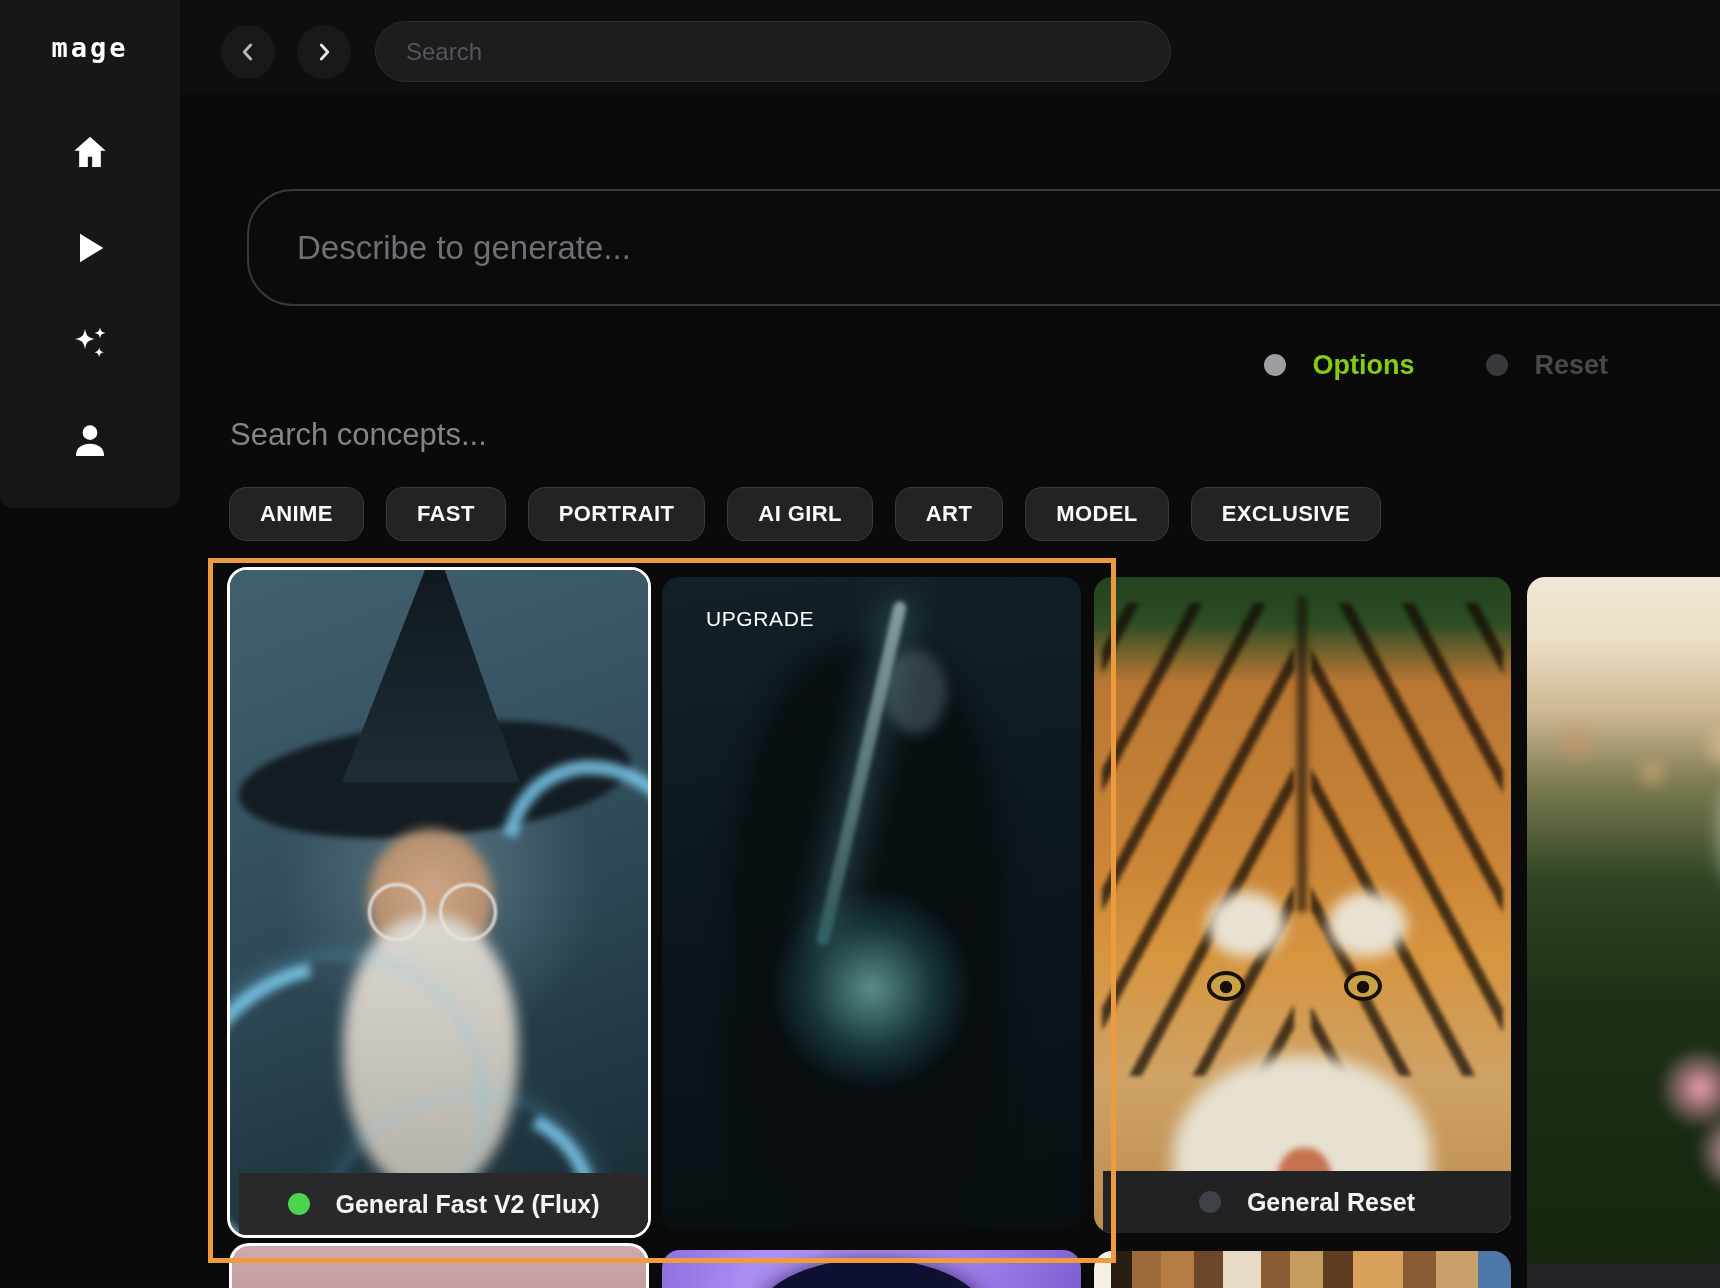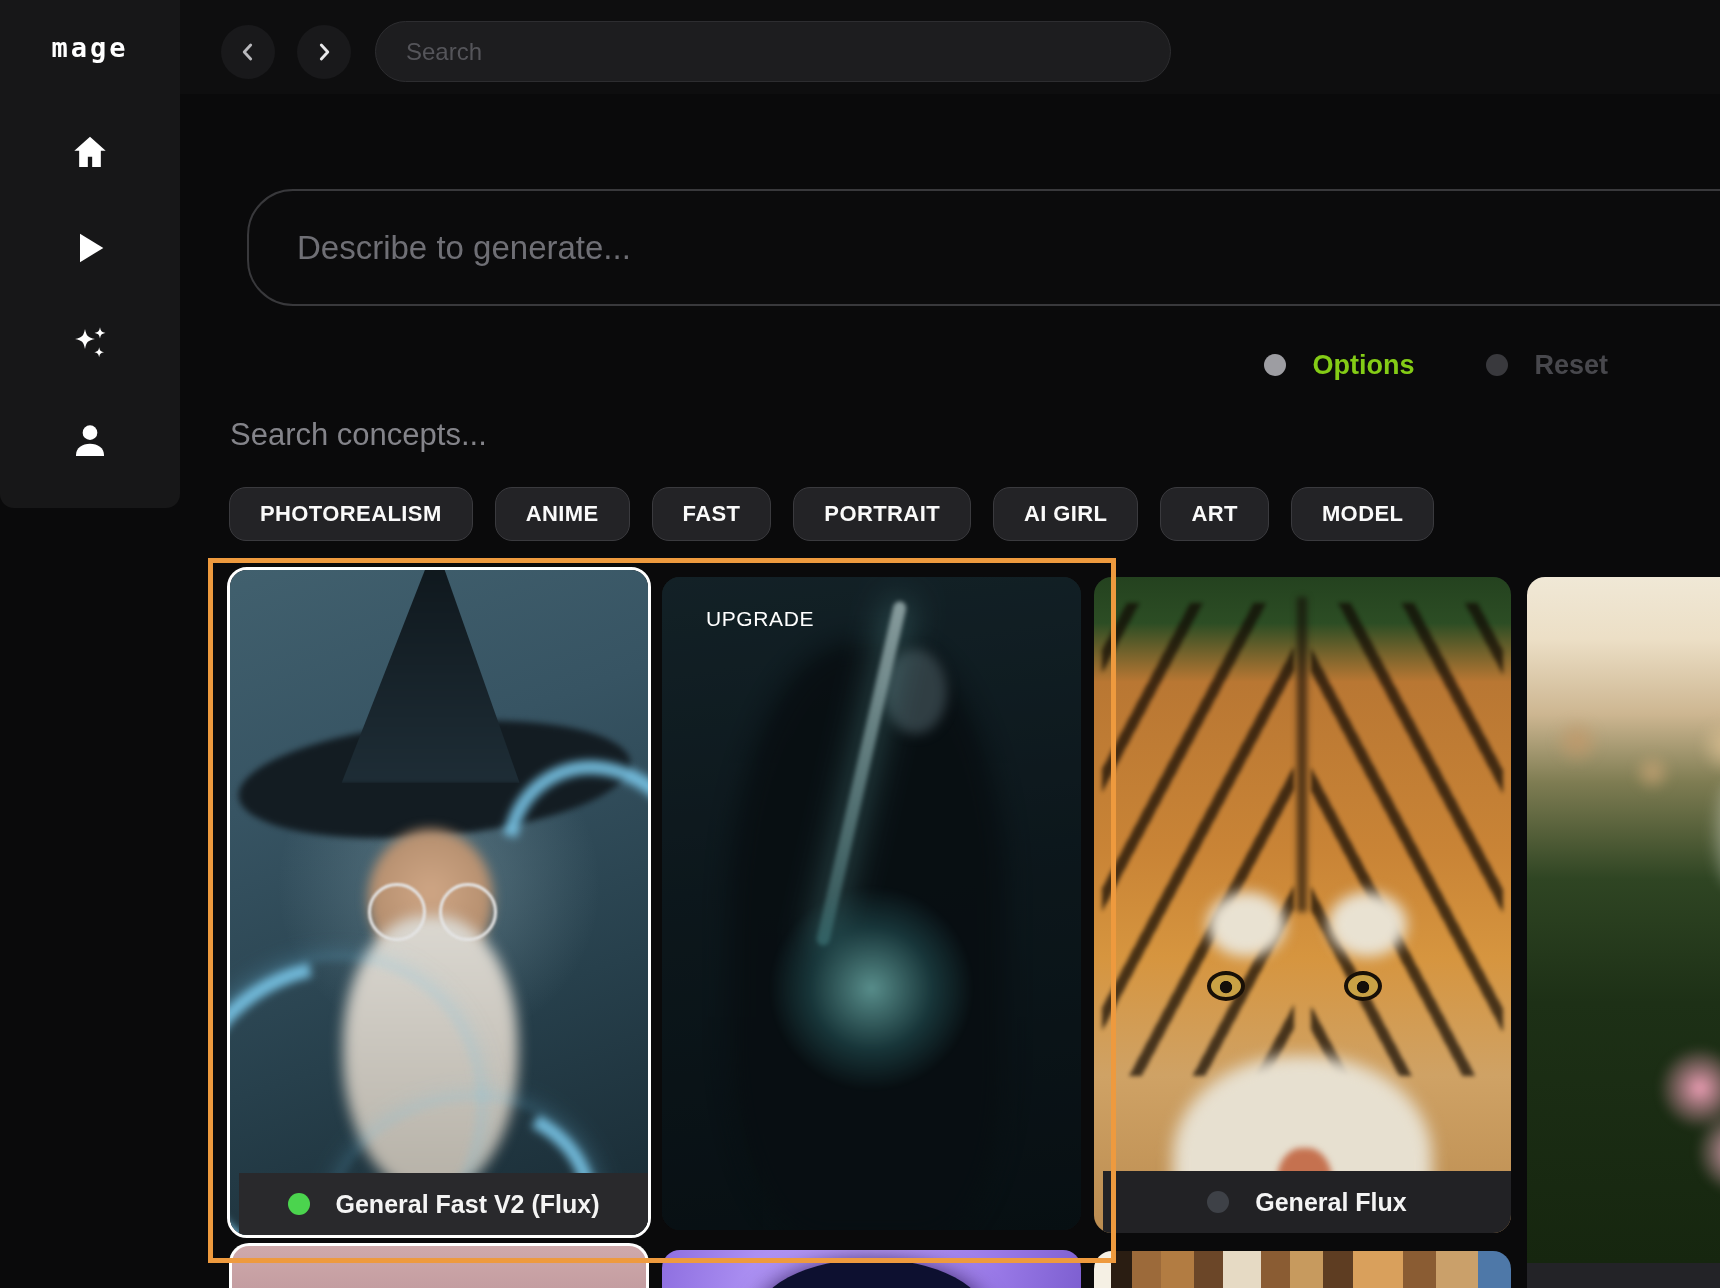--- a/index.html
+++ b/index.html
@@ -233,27 +233,27 @@
     <span class="opt-label">Options</span>
   </div>
   <div class="opt-group">
     <span class="dot" style="background: rgb(57, 57, 61);"></span>
     <span class="reset-label">Reset</span>
   </div>
 </div>
 
 <input class="abs concepts-input" type="text" placeholder="Search concepts..." style="">
 <div class="abs chips">
-  <div class="chip">PHOTOREALISM</div>
   <div class="chip">ANIME</div>
   <div class="chip">FAST</div>
   <div class="chip">PORTRAIT</div>
   <div class="chip">AI GIRL</div>
   <div class="chip">ART</div>
   <div class="chip">MODEL</div>
+  <div class="chip">EXCLUSIVE</div>
 </div>
 
 <div class="abs card card1">
   <div class="art art1">
     <div class="w-glow"></div>
     <div class="w-hat-brim"></div>
     <div class="w-hat-cone"></div>
     <div class="w-face"></div>
     <div class="w-beard"></div>
     <div class="w-glass w-g1"></div>
@@ -286,21 +286,21 @@
     <div class="t-center"></div>
     <div class="t-brow t-b1"></div>
     <div class="t-brow t-b2"></div>
     <div class="t-eye t-e1"></div>
     <div class="t-eye t-e2"></div>
     <div class="t-muzzle"></div>
     <div class="t-nose"></div>
   </div>
   <div class="footer">
     <span class="dot" style="background: rgb(62, 65, 71);"></span>
-    <span class="footer-label">General Flux</span>
+    <span class="footer-label">General Reset</span>
   </div>
 </div>
 
 <div class="abs card card4">
   <div class="art art4" style="height:686px; inset:auto; position:absolute; left:0; right:0; top:0;">
     <div class="f-bokeh"></div>
     <div class="f-white"></div>
     <div class="f-pink"></div>
   </div>
   <div class="footer4"></div>

